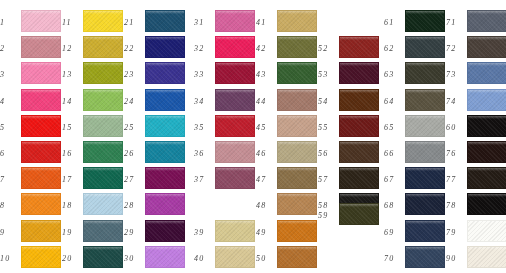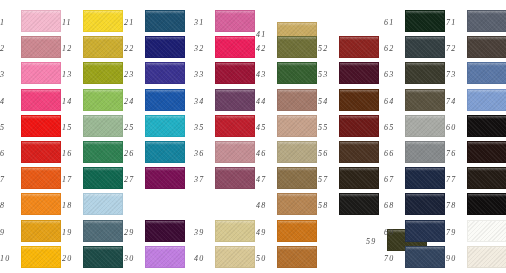--- a/index.html
+++ b/index.html
@@ -182,20 +182,24 @@
         <div class="swatch-chip" style="background-color: rgb(33, 176, 196);"></div>
       </div>
       <div class="swatch-row" style="top: 139px;">
         <div class="swatch-label">26</div>
         <div class="swatch-chip" style="background-color: rgb(20, 131, 158);"></div>
       </div>
       <div class="swatch-row" style="top: 165.2px;">
         <div class="swatch-label">27</div>
         <div class="swatch-chip" style="background-color: rgb(122, 16, 85);"></div>
       </div>
+      <div class="swatch-row" style="top: 191.4px;">
+        <div class="swatch-label">28</div>
+        <div class="swatch-chip" style="background-color: rgb(167, 59, 164);"></div>
+      </div>
       <div class="swatch-row" style="top: 217.6px;">
         <div class="swatch-label">29</div>
         <div class="swatch-chip" style="background-color: rgb(60, 11, 52);"></div>
       </div>
       <div class="swatch-row" style="top: 243.8px;">
         <div class="swatch-label">30</div>
         <div class="swatch-chip" style="background-color: rgb(192, 125, 224);"></div>
       </div>
     </div>
     <div class="column" style="left: 194px;">
@@ -230,21 +234,21 @@
       <div class="swatch-row" style="top: 217.6px;">
         <div class="swatch-label">39</div>
         <div class="swatch-chip" style="background-color: rgb(214, 200, 144);"></div>
       </div>
       <div class="swatch-row" style="top: 243.8px;">
         <div class="swatch-label">40</div>
         <div class="swatch-chip" style="background-color: rgb(216, 199, 149);"></div>
       </div>
     </div>
     <div class="column" style="left: 256px;">
-      <div class="swatch-row" style="top: 20px;">
+      <div class="swatch-row" style="top: 8px;">
         <div class="swatch-label">41</div>
         <div class="swatch-chip" style="background-color: rgb(201, 171, 98);"></div>
       </div>
       <div class="swatch-row" style="top: 34.2px;">
         <div class="swatch-label">42</div>
         <div class="swatch-chip" style="background-color: rgb(111, 112, 56);"></div>
       </div>
       <div class="swatch-row" style="top: 60.4px;">
         <div class="swatch-label">43</div>
         <div class="swatch-chip" style="background-color: rgb(53, 96, 48);"></div>
@@ -300,21 +304,21 @@
         <div class="swatch-chip" style="background-color: rgb(75, 51, 34);"></div>
       </div>
       <div class="swatch-row" style="top: 165.2px;">
         <div class="swatch-label">57</div>
         <div class="swatch-chip" style="background-color: rgb(45, 36, 24);"></div>
       </div>
       <div class="swatch-row" style="top: 191.4px;">
         <div class="swatch-label">58</div>
         <div class="swatch-chip" style="background-color: rgb(27, 26, 24);"></div>
       </div>
-      <div class="swatch-row" style="top: 227px; margin-left: 48px;">
+      <div class="swatch-row" style="top: 201px;">
         <div class="swatch-label">59</div>
         <div class="swatch-chip" style="background-color: rgb(58, 58, 30);"></div>
       </div>
     </div>
     <div class="column" style="left: 384px;">
       <div class="swatch-row" style="top: 8px;">
         <div class="swatch-label">61</div>
         <div class="swatch-chip" style="background-color: rgb(17, 40, 24);"></div>
       </div>
       <div class="swatch-row" style="top: 34.2px;">

